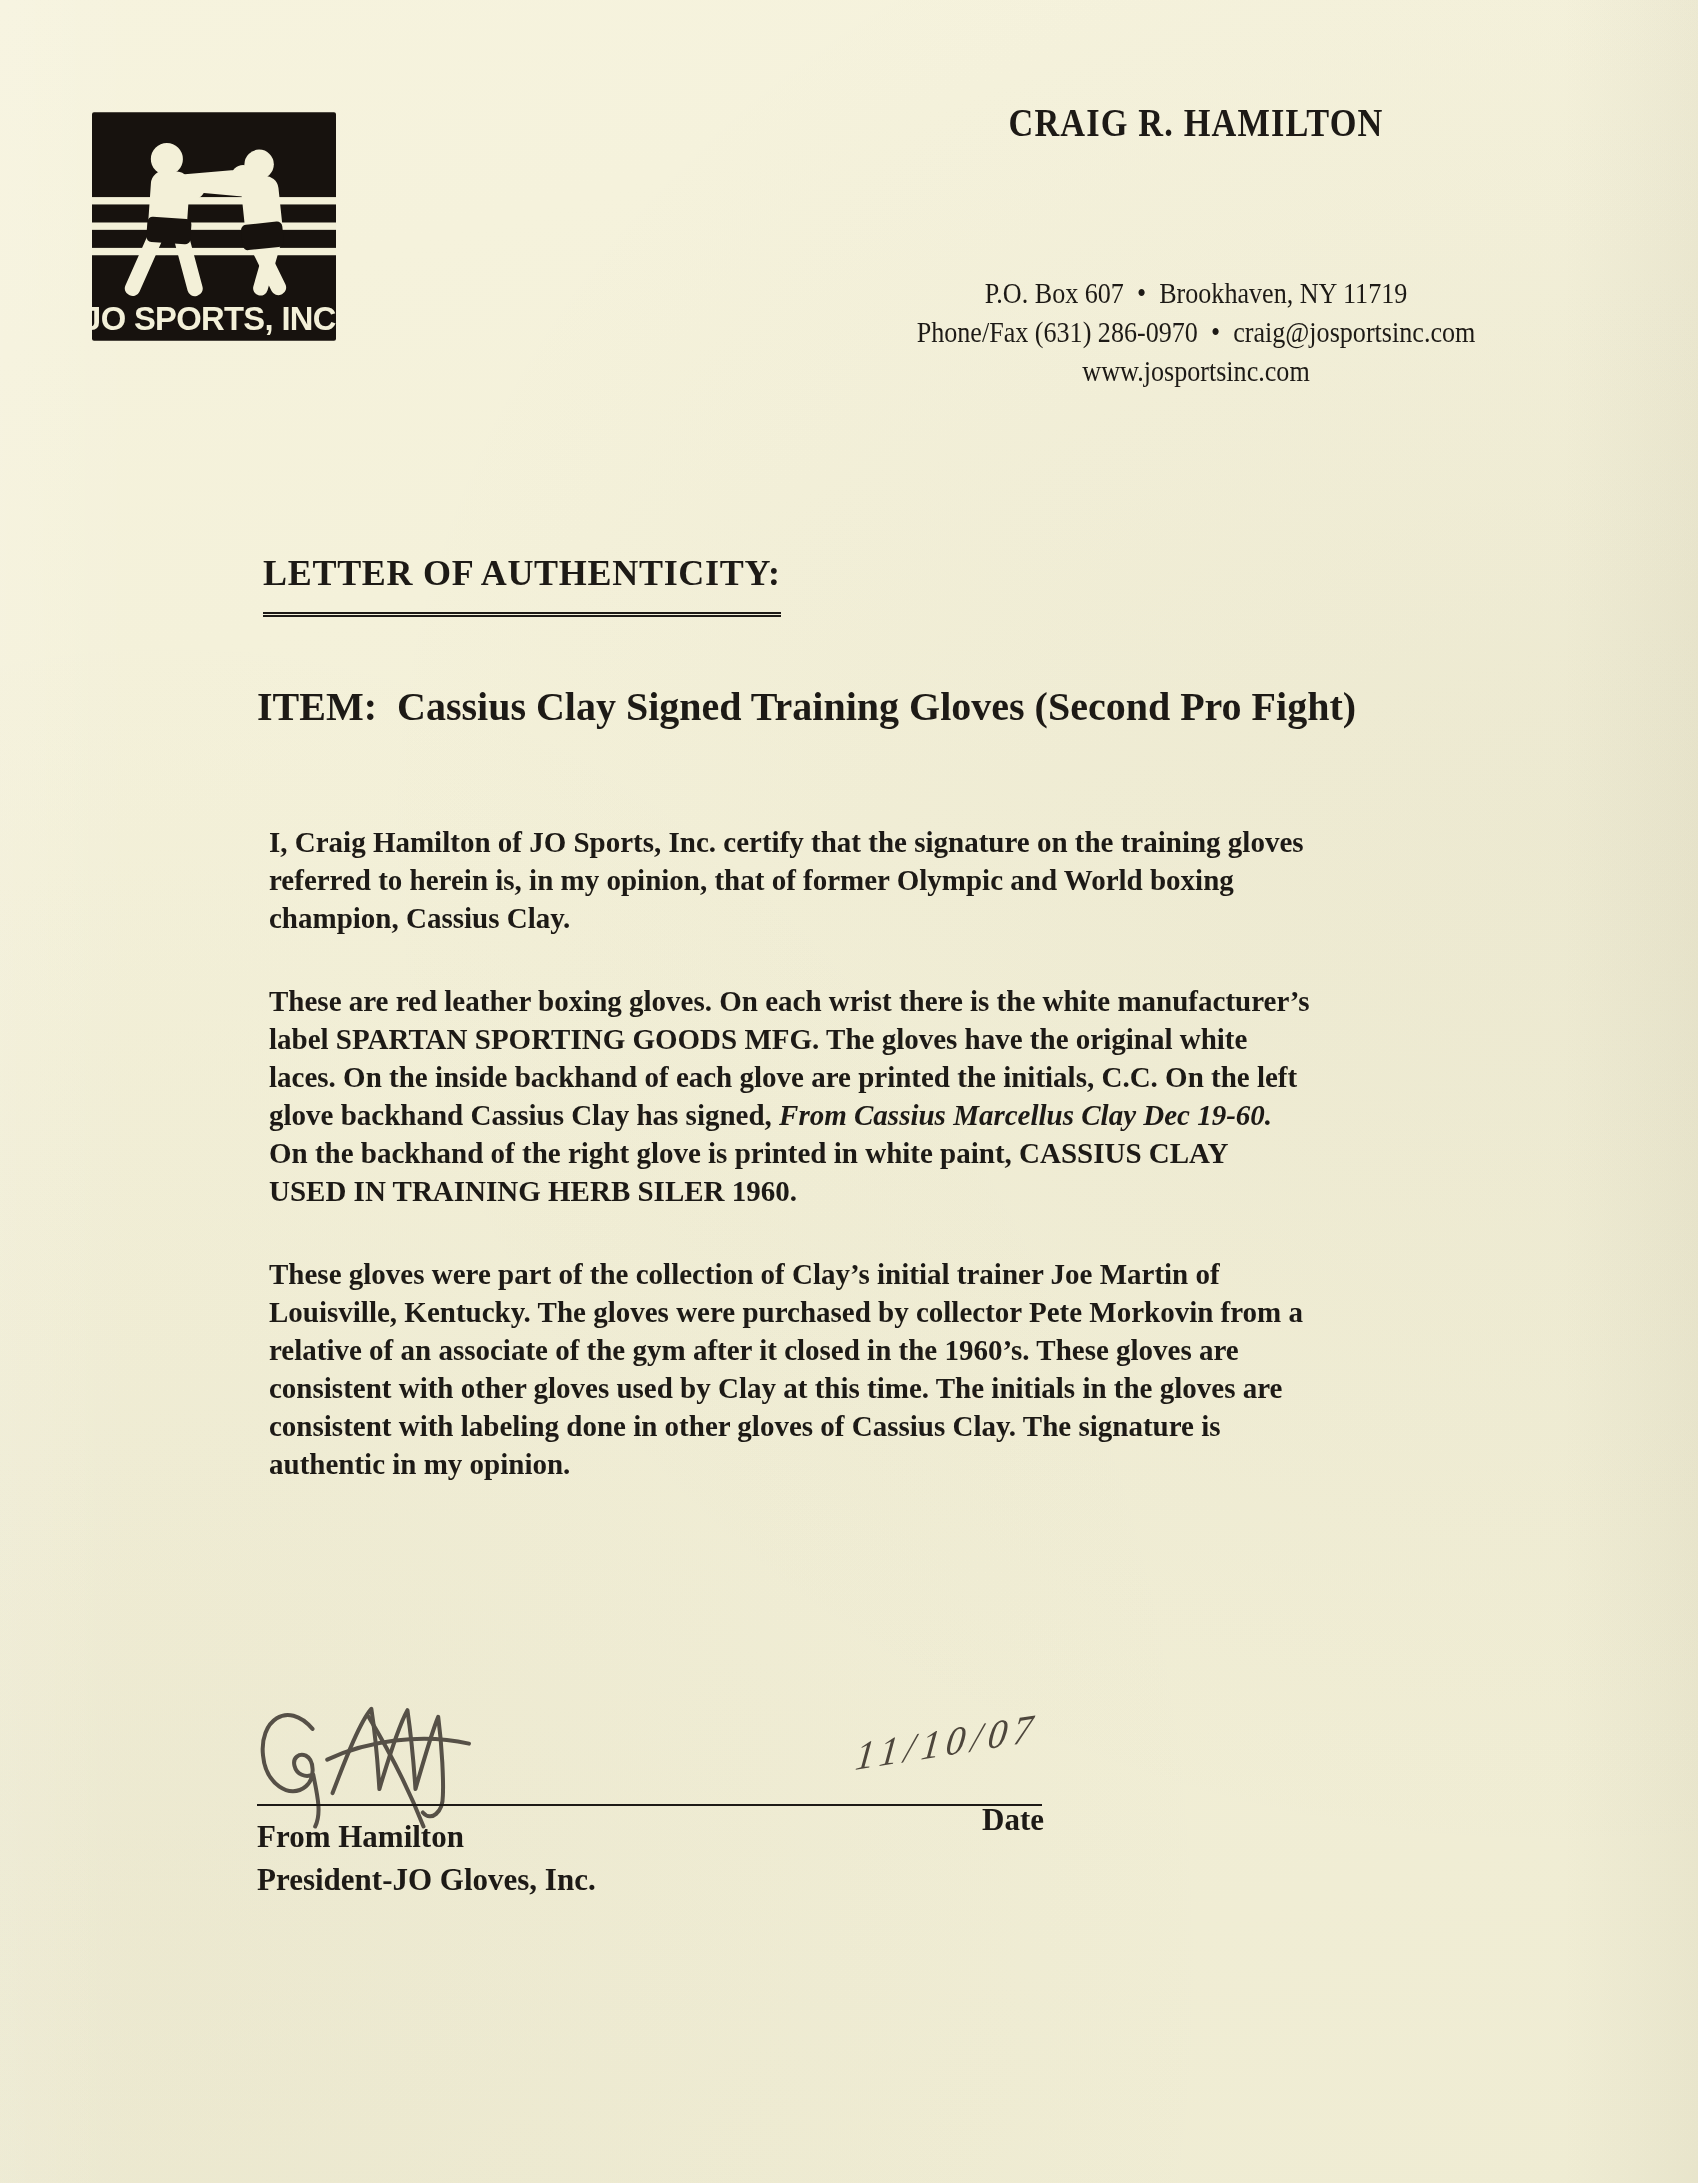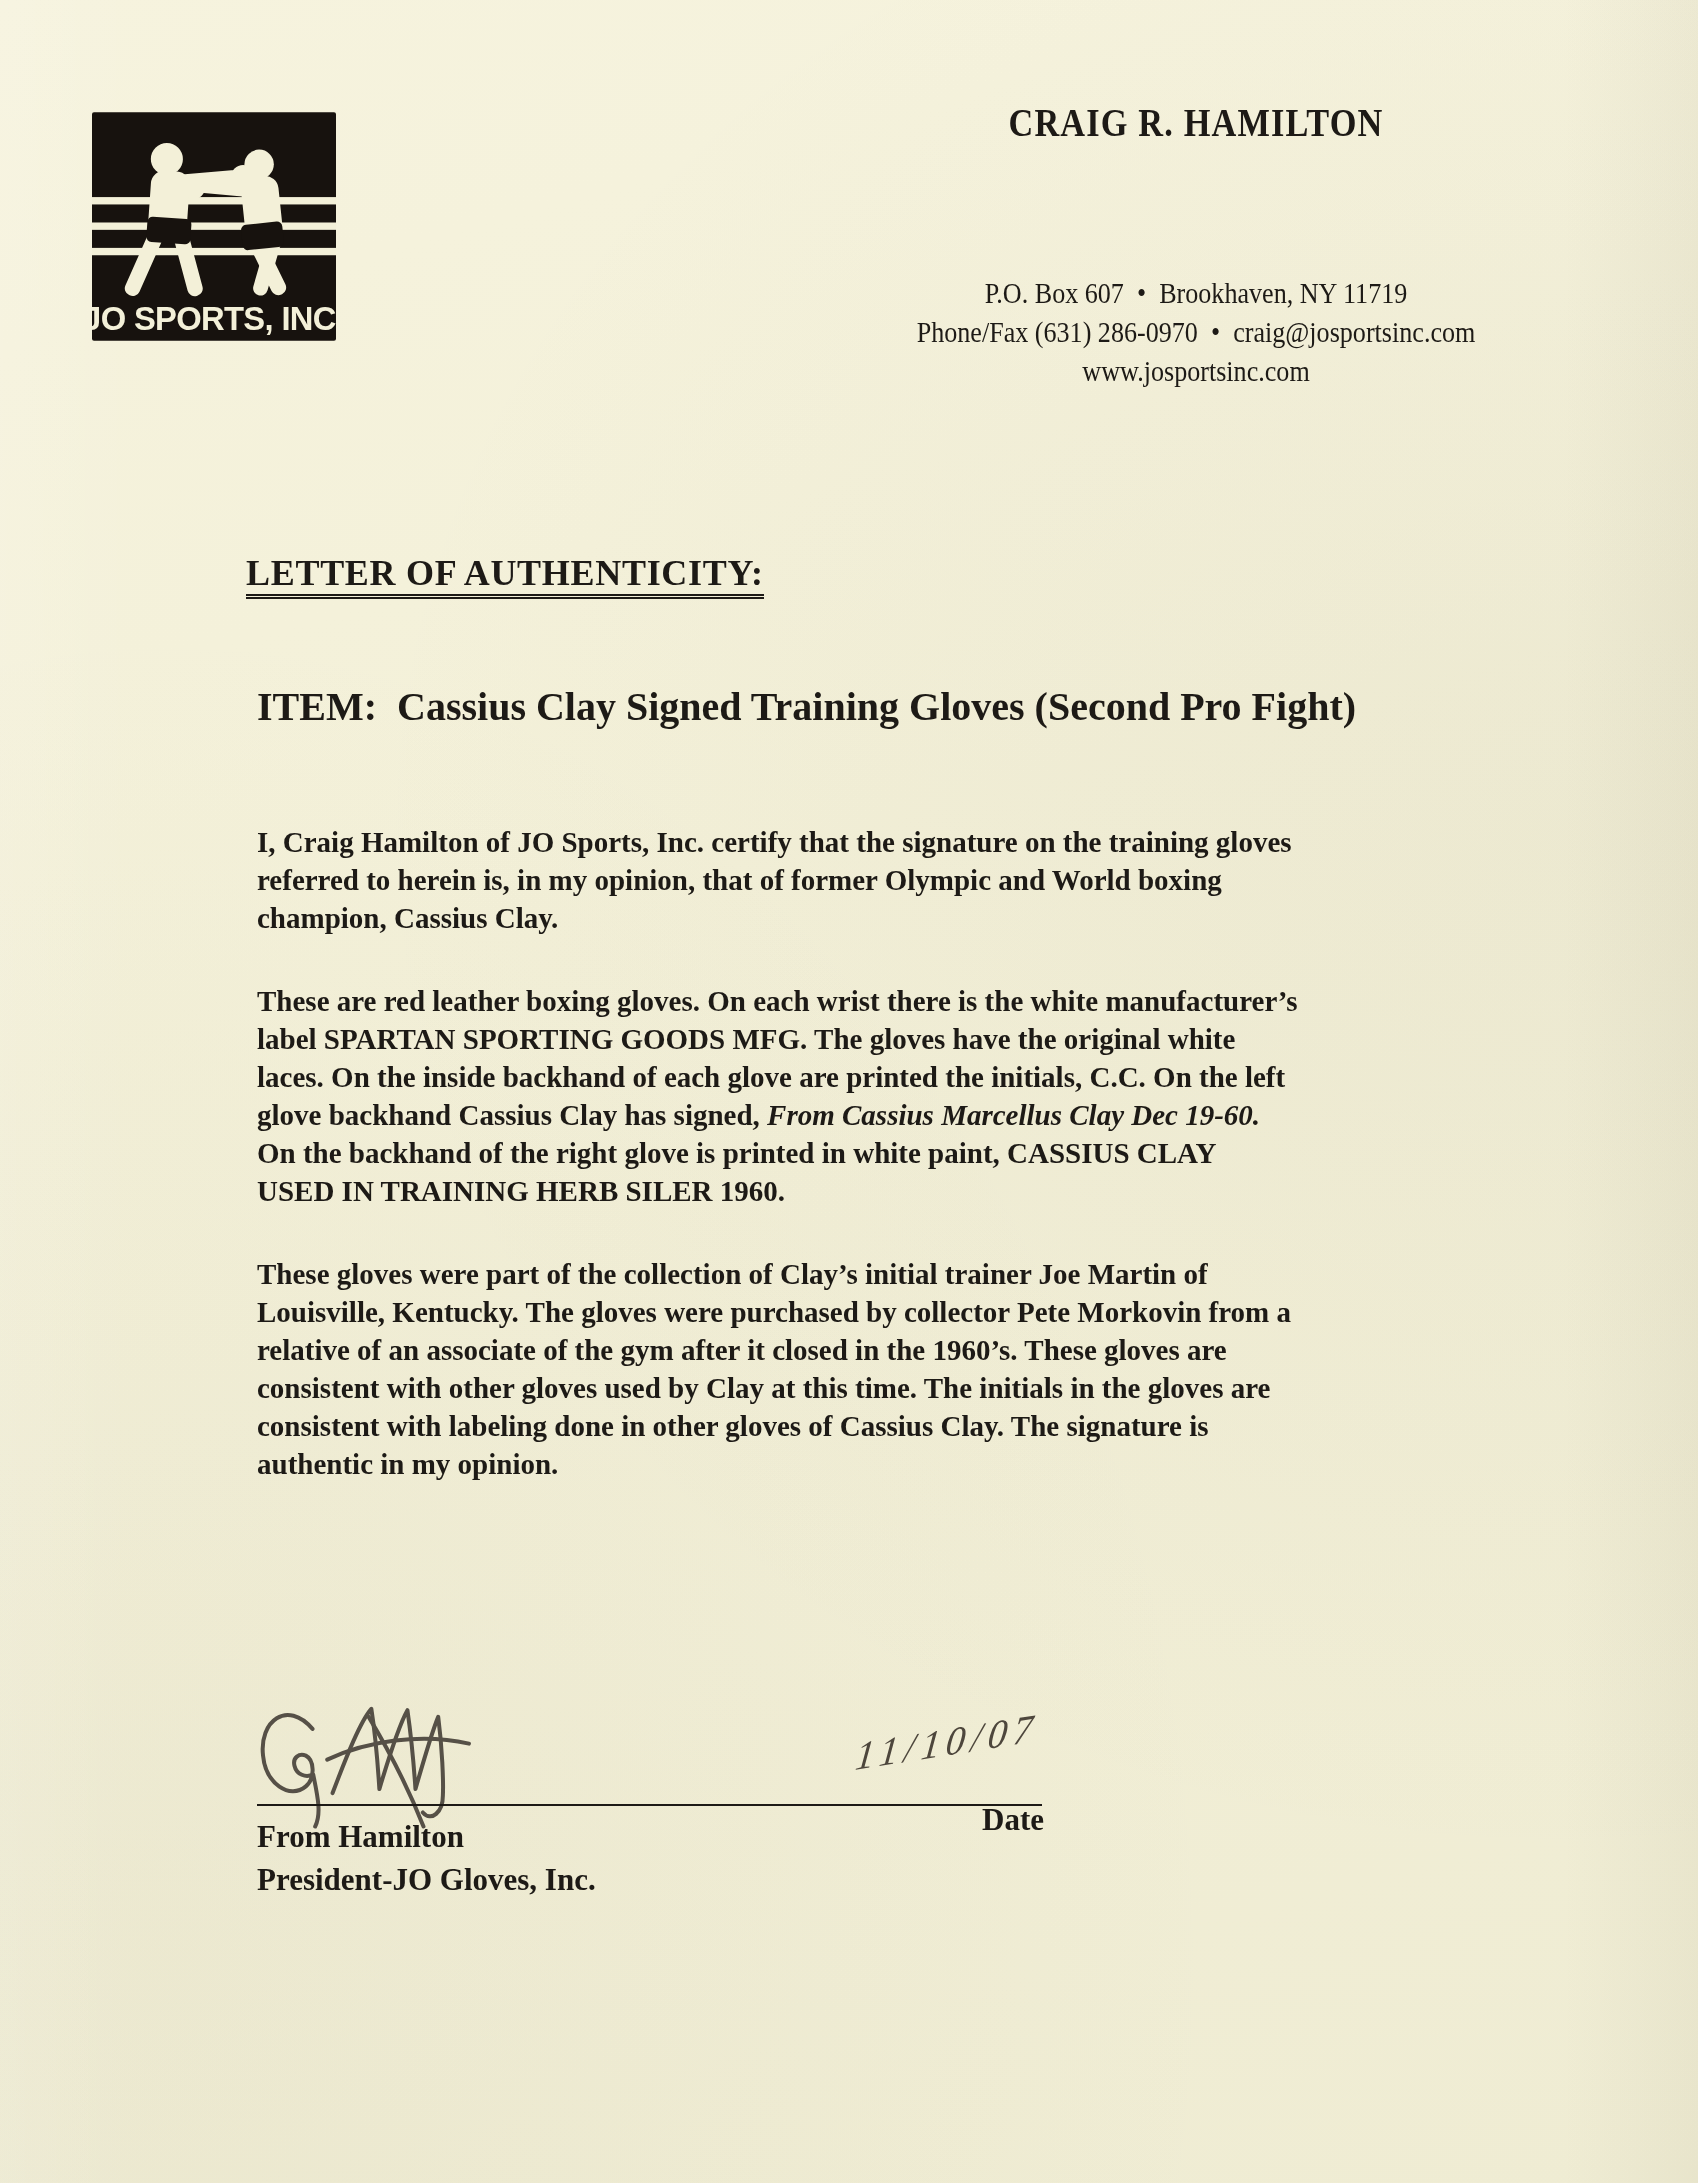--- a/index.html
+++ b/index.html
@@ -55,48 +55,48 @@
     text-align: center;
     font-size: 29px;
     line-height: 39px;
     transform: scaleX(0.90);
   }
   .lh-contact div { white-space: pre; }
 
   
   .loa-heading {
     position: absolute;
-    left: 246px;
+    left: 263px;
     top: 552px;
     font-size: 36px;
     font-weight: bold;
     letter-spacing: 0.7px;
     border-bottom: 5.3px double #1d1a16;
-    padding-bottom: 0;
+    padding-bottom: 18px;
     white-space: pre;
   }
   .item-line {
     position: absolute;
     left: 257px;
     top: 683px;
     font-size: 40px;
     font-weight: bold;
     white-space: pre;
   }
   .body-text {
     position: absolute;
     left: 257px;
     top: 823px;
     width: 1337px;
     font-size: 29px;
     line-height: 38px;
     font-weight: bold;
   }
   .body-text p {
-    margin: 0 0 45px 0;
+    margin: 0 0 45px 12px;
     white-space: pre-line;
   }
   .body-text .it { font-style: italic; }
 
   
   .sig-svg {
     position: absolute;
     left: 247px;
     top: 1694px;
     width: 361px;

